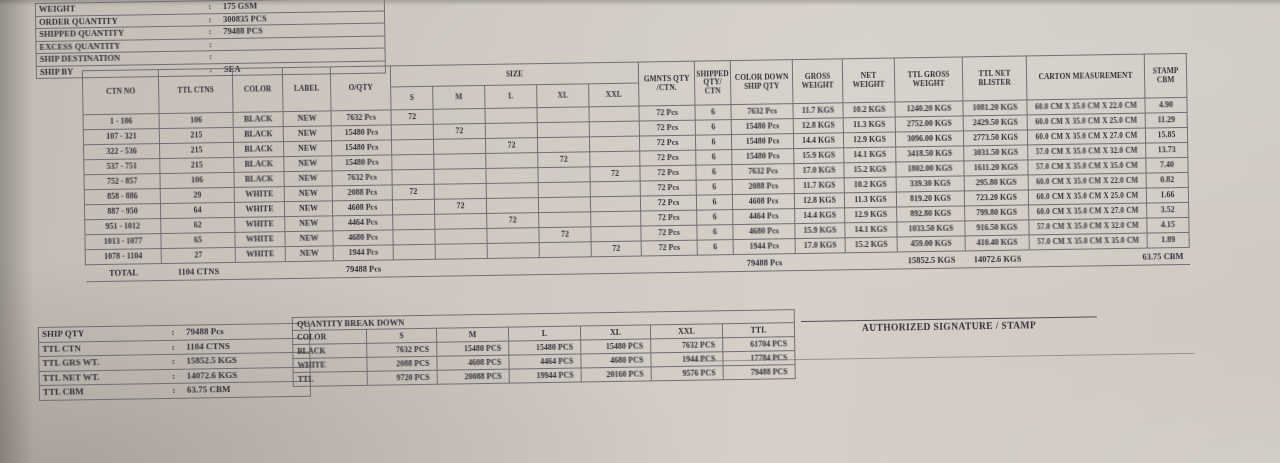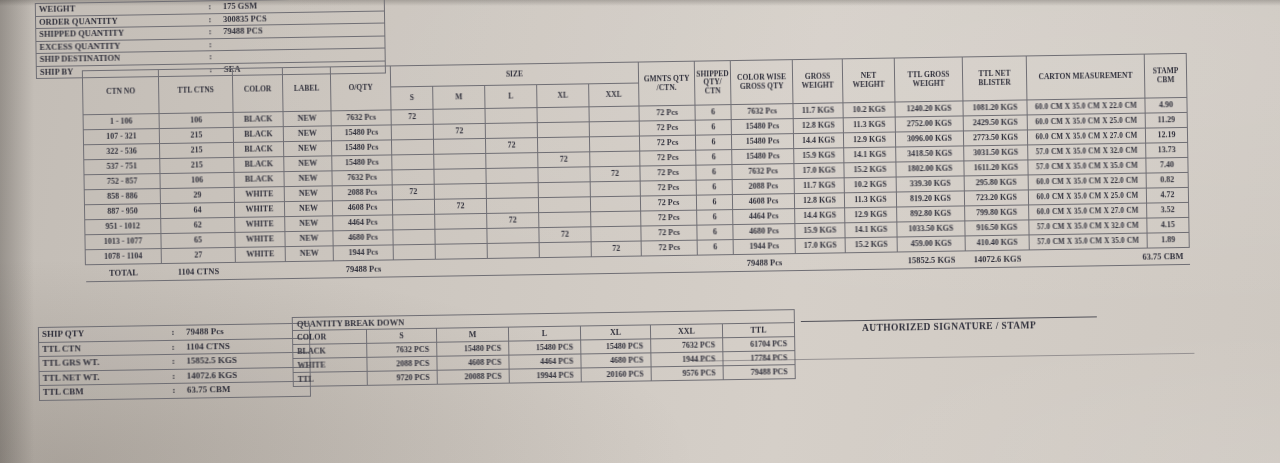--- a/index.html
+++ b/index.html
@@ -142,21 +142,21 @@
     <thead>
       <tr>
         <th rowspan="2">CTN NO</th>
         <th rowspan="2">TTL CTNS</th>
         <th rowspan="2">COLOR</th>
         <th rowspan="2">LABEL</th>
         <th rowspan="2">O/QTY</th>
         <th colspan="5">SIZE</th>
         <th rowspan="2">GMNTS QTY /CTN.</th>
         <th rowspan="2">SHIPPED QTY/ CTN</th>
-        <th rowspan="2">COLOR WISE GROSS QTY</th>
+        <th rowspan="2">COLOR DOWN SHIP QTY</th>
         <th rowspan="2">GROSS WEIGHT</th>
         <th rowspan="2">NET WEIGHT</th>
         <th rowspan="2">TTL GROSS WEIGHT</th>
         <th rowspan="2">TTL NET BLISTER</th>
         <th rowspan="2">CARTON MEASUREMENT</th>
         <th rowspan="2">STAMP CBM</th>
       </tr>
       <tr>
         <th>S</th>
         <th>M</th>
@@ -220,21 +220,21 @@
           <td></td>
           <td></td>
           <td>72 Pcs</td>
           <td>6</td>
           <td>15480 Pcs</td>
           <td>14.4 KGS</td>
           <td>12.9 KGS</td>
           <td>3096.00 KGS</td>
           <td>2773.50 KGS</td>
           <td class="carton">60.0 CM X 35.0 CM X 27.0 CM</td>
-          <td>12.19</td>
+          <td>15.85</td>
         </tr>
         <tr>
           <td>537 - 751</td>
           <td>215</td>
           <td>BLACK</td>
           <td>NEW</td>
           <td>15480 Pcs</td>
           <td></td>
           <td></td>
           <td></td>
@@ -304,21 +304,21 @@
           <td></td>
           <td></td>
           <td>72 Pcs</td>
           <td>6</td>
           <td>4608 Pcs</td>
           <td>12.8 KGS</td>
           <td>11.3 KGS</td>
           <td>819.20 KGS</td>
           <td>723.20 KGS</td>
           <td class="carton">60.0 CM X 35.0 CM X 25.0 CM</td>
-          <td>4.72</td>
+          <td>1.66</td>
         </tr>
         <tr>
           <td>951 - 1012</td>
           <td>62</td>
           <td>WHITE</td>
           <td>NEW</td>
           <td>4464 Pcs</td>
           <td></td>
           <td></td>
           <td>72</td>

